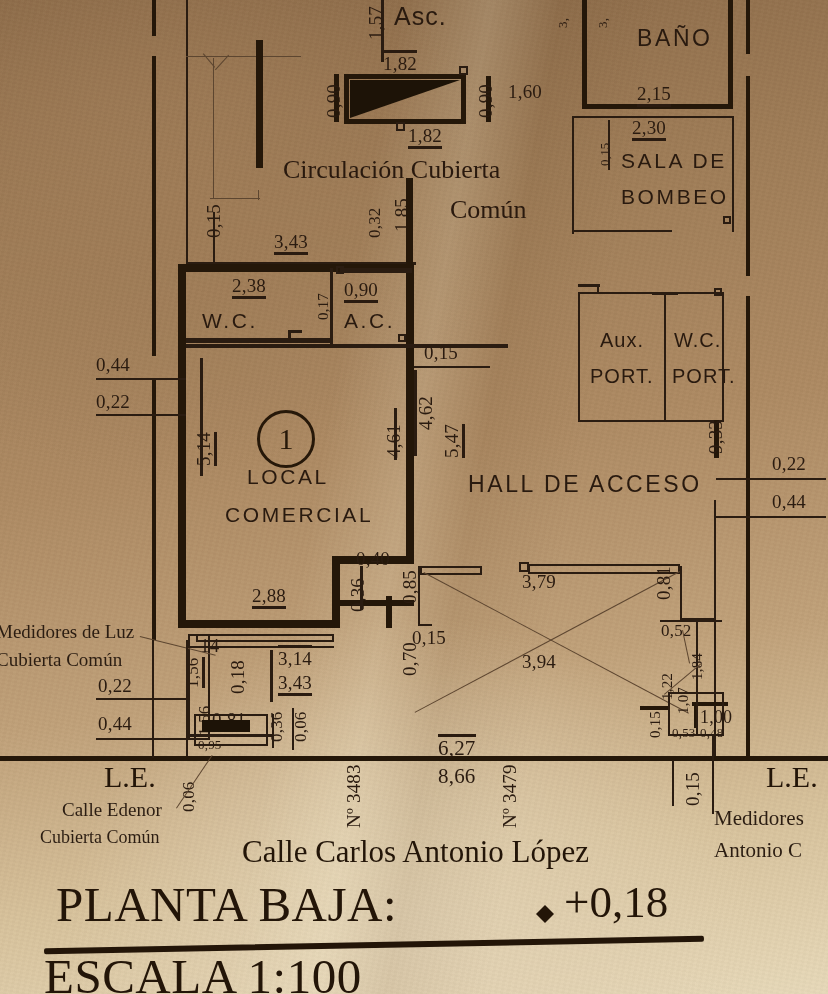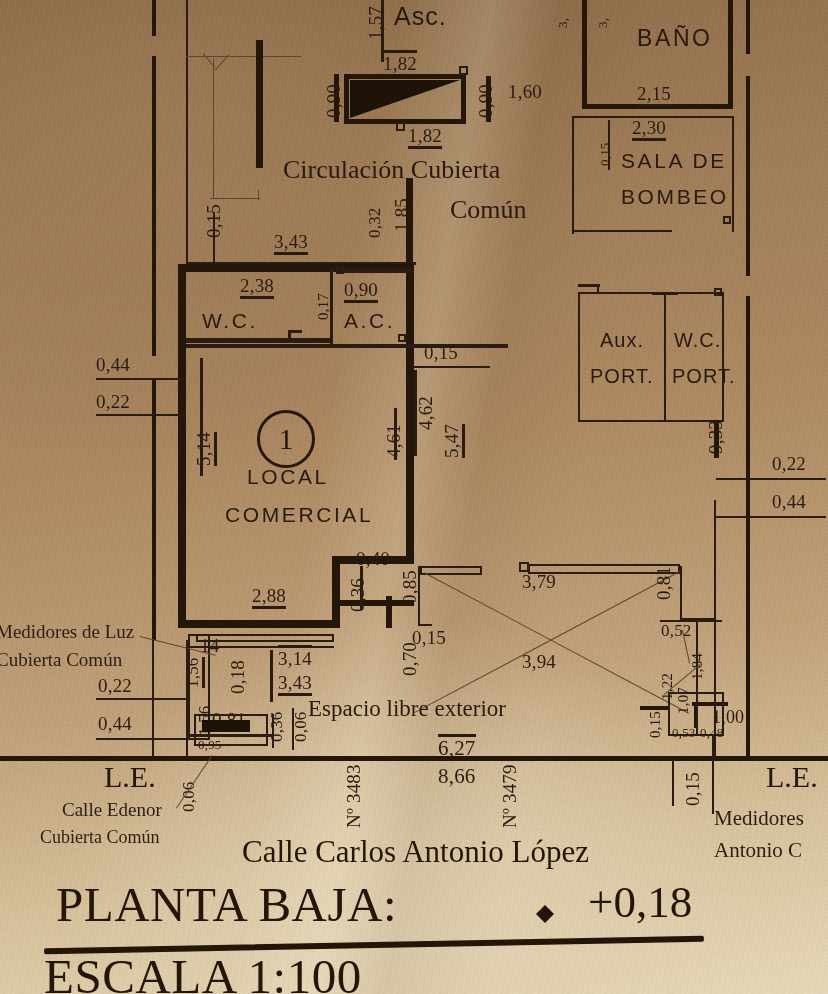--- a/index.html
+++ b/index.html
@@ -193,21 +193,21 @@
 
   <div class="ln h" style="left:186px; top:338px; width:144px; height:5px;"></div>
   <div class="ln h" style="left:186px; top:344px; width:322px; height:4px;"></div>
   <div class="ln v" style="left:288px; top:330px; height:12px; width:3px;"></div>
   <div class="ln h" style="left:288px; top:330px; width:14px; height:3px;"></div>
   <div class="ln v" style="left:330px; top:268px; height:76px; width:3px;"></div>
   <div class="box" style="left:336px; top:266px; width:8px; height:8px; border-width:2px;"></div>
   <div class="ln h" style="left:340px; top:268px; width:72px; height:5px;"></div>
   <div class="box" style="left:398px; top:334px; width:8px; height:8px; border-width:2px;"></div>
 
-  <div class="t dim u" style="left:232px; top:276px;margin-left:8px;">2,38</div>
+  <div class="t dim u" style="left:232px; top:276px;">2,38</div>
   <div class="t dim rot sm" style="left:316px; top:320px;">0,17</div>
   <div class="t dim u" style="left:344px; top:280px;">0,90</div>
   <div class="t room" style="left:202px; top:310px;">W.C.</div>
   <div class="t room" style="left:344px; top:310px;">A.C.</div>
 
   <div id="circnum" style="left:257px; top:410px;">
     <span>1</span>
   </div>
   <div class="t room" style="left:247px; top:466px;">LOCAL</div>
   <div class="t room" style="left:225px; top:504px;">COMERCIAL</div>
@@ -221,20 +221,21 @@
   <div class="ln h" style="left:414px; top:366px; width:76px;"></div>
   <div class="t dim rot" style="left:416px; top:430px;">4,62</div>
   <div class="t dim rot u" style="left:442px; top:458px;">5,47</div>
   <div class="ln v" style="left:414px; top:370px; height:86px; width:3px;"></div>
 
   <div class="t dim u" style="left:252px; top:586px;">2,88</div>
   <div class="t dim" style="left:356px; top:549px;">0,40</div>
   <div class="t dim rot" style="left:348px; top:612px;">0,36</div>
   <div class="ln v" style="left:360px; top:566px; height:44px; width:3px;"></div>
 
+  <div class="t room big" style="left:468px; top:473px;">HALL DE ACCESO</div>
 
   <div class="ln h" style="left:578px; top:292px; width:146px; height:2px;"></div>
   <div class="ln v" style="left:578px; top:292px; height:130px;"></div>
   <div class="ln v" style="left:722px; top:292px; height:130px;"></div>
   <div class="ln h" style="left:578px; top:420px; width:146px; height:2px;"></div>
   <div class="ln v" style="left:664px; top:292px; height:128px;"></div>
   <div class="ln h" style="left:652px; top:292px; width:26px; height:3px;"></div>
   <div class="ln h" style="left:578px; top:284px; width:22px; height:3px;"></div>
   <div class="ln v" style="left:597px; top:284px; height:10px;"></div>
   <div class="box" style="left:714px; top:288px; width:8px; height:8px; border-width:2px;"></div>
@@ -275,39 +276,38 @@
   <div class="t dim" style="left:522px; top:572px;">3,79</div>
   <div class="t dim" style="left:522px; top:652px;">3,94</div>
   <div class="t dim rot" style="left:654px; top:600px;">0,81</div>
 
   <div class="t dim" style="left:661px; top:622px; font-size:17px;">0,52</div>
   <div class="t dim rot sm" style="left:690px; top:680px;">1,84</div>
   <div class="t dim rot sm" style="left:660px; top:700px;">1,22</div>
   <div class="t dim rot sm" style="left:676px; top:714px;">1,07</div>
   <div class="t dim rot sm" style="left:648px; top:738px;">0,15</div>
   <div class="t dim xs" style="left:672px; top:726px;">0,53</div>
-  <div class="t dim" style="left:700px; top:708px; font-size:18px;margin-left:12px;">1,00</div>
+  <div class="t dim" style="left:700px; top:708px; font-size:18px;">1,00</div>
   <div class="t dim xs" style="left:700px; top:726px;">0,48</div>
   <div class="ln h th" style="left:692px; top:702px; width:36px; height:4px;"></div>
   <div class="ln v th" style="left:694px; top:706px; height:22px; width:4px;"></div>
   <div class="ln h th" style="left:640px; top:706px; width:28px; height:4px;"></div>
 
   <div class="box" style="left:668px; top:692px; width:56px; height:44px; border-width:2px;"></div>
   <div class="ln v" style="left:696px; top:620px; height:116px;"></div>
   <div class="ln h" style="left:660px; top:620px; width:62px; height:2px;"></div>
   <div class="ln hair" style="left:683px; top:630px; width:34px; height:1px; transform-origin:0 0; transform:rotate(78deg);"></div>
   <div class="ln hair" style="left:664px; top:694px; width:48px; height:1px; transform-origin:0 0; transform:rotate(-40deg);"></div>
 
   <div class="ln h th" style="left:0; top:756px; width:828px; height:5px;"></div>
 
   <div class="ln v" style="left:672px; top:760px; height:46px;"></div>
   <div class="t dim rot" style="left:683px; top:806px;">0,15</div>
   <div class="ln v" style="left:712px; top:736px; height:78px;"></div>
 
-  <div class="t serif" style="left:308px; top:697px; font-size:23px;">Espacio libre exterior</div>
 
   <div class="ln h" style="left:186px; top:646px; width:148px; height:2px;"></div>
   <div class="ln h" style="left:186px; top:734px; width:86px; height:3px;"></div>
   <div class="box" style="left:196px; top:634px; width:138px; height:8px; border-width:2px;"></div>
 
   <div class="t dim o" style="left:278px; top:645px;">3,14</div>
   <div class="t dim u" style="left:278px; top:673px;">3,43</div>
   <div class="ln v" style="left:270px; top:650px; height:52px; width:3px;"></div>
   <div class="t dim rot" style="left:228px; top:694px;">0,18</div>
   <div class="t dim" style="left:200px; top:636px;">14</div>
@@ -345,16 +345,16 @@
   <div class="t note" style="left:714px; top:840px; font-size:21px;">Antonio C</div>
 
   <div class="t dim o" style="left:438px; top:734px; font-size:21px;">6,27</div>
   <div class="t dim" style="left:438px; top:766px; font-size:21px;">8,66</div>
   <div class="t dim rot" style="left:344px; top:828px; font-size:19px;">Nº 3483</div>
   <div class="t dim rot" style="left:500px; top:828px; font-size:19px;">Nº 3479</div>
 
   <div class="t title" style="left:56px; top:880px; font-size:49px; letter-spacing:.5px;">PLANTA BAJA:</div>
   <div class="t title" style="left:242px; top:836px; font-size:31px;">Calle Carlos Antonio López</div>
   <div id="levelmark" style="left:545px; top:905px;"></div>
-  <div class="t title" style="left:564px; top:880px; font-size:45px;margin-left:24px;">+0,18</div>
+  <div class="t title" style="left:564px; top:880px; font-size:45px;">+0,18</div>
   <div id="titleRule" style="left:44px; top:942px; width:660px;"></div>
   <div class="t title" style="left:44px; top:952px; font-size:49px; letter-spacing:.5px;">ESCALA 1:100</div>
 </div>
 
 </body></html>

